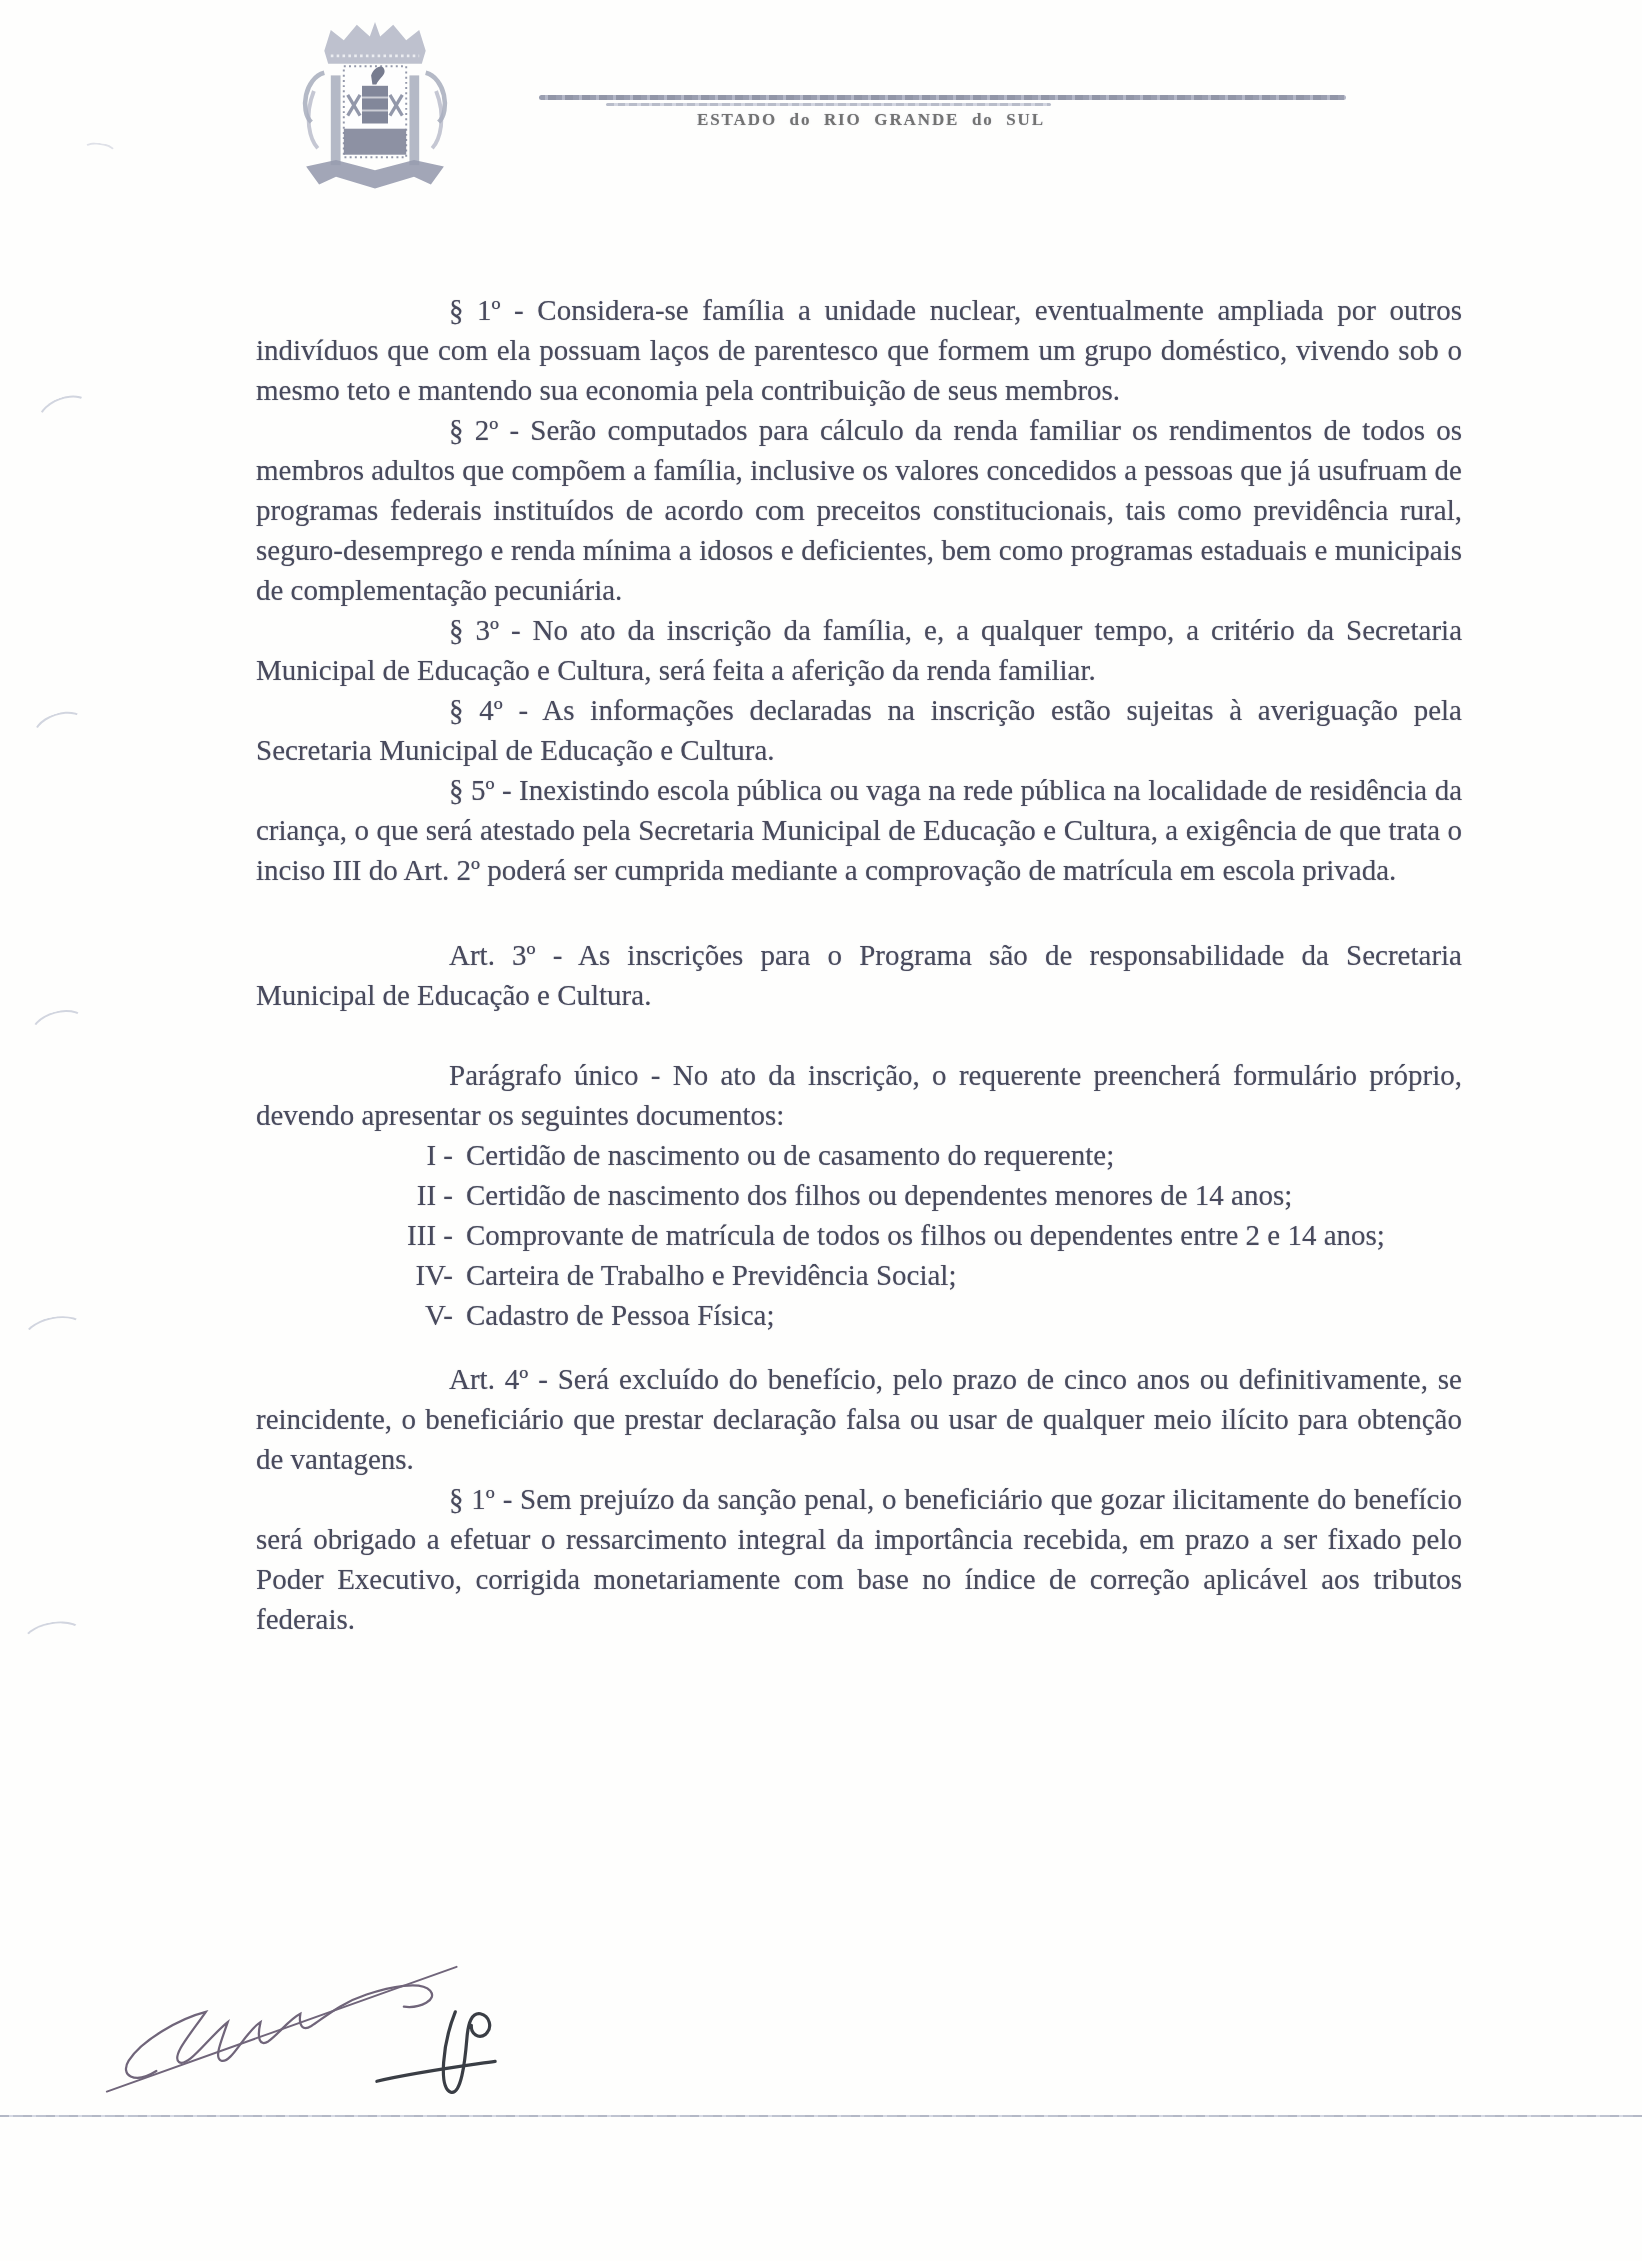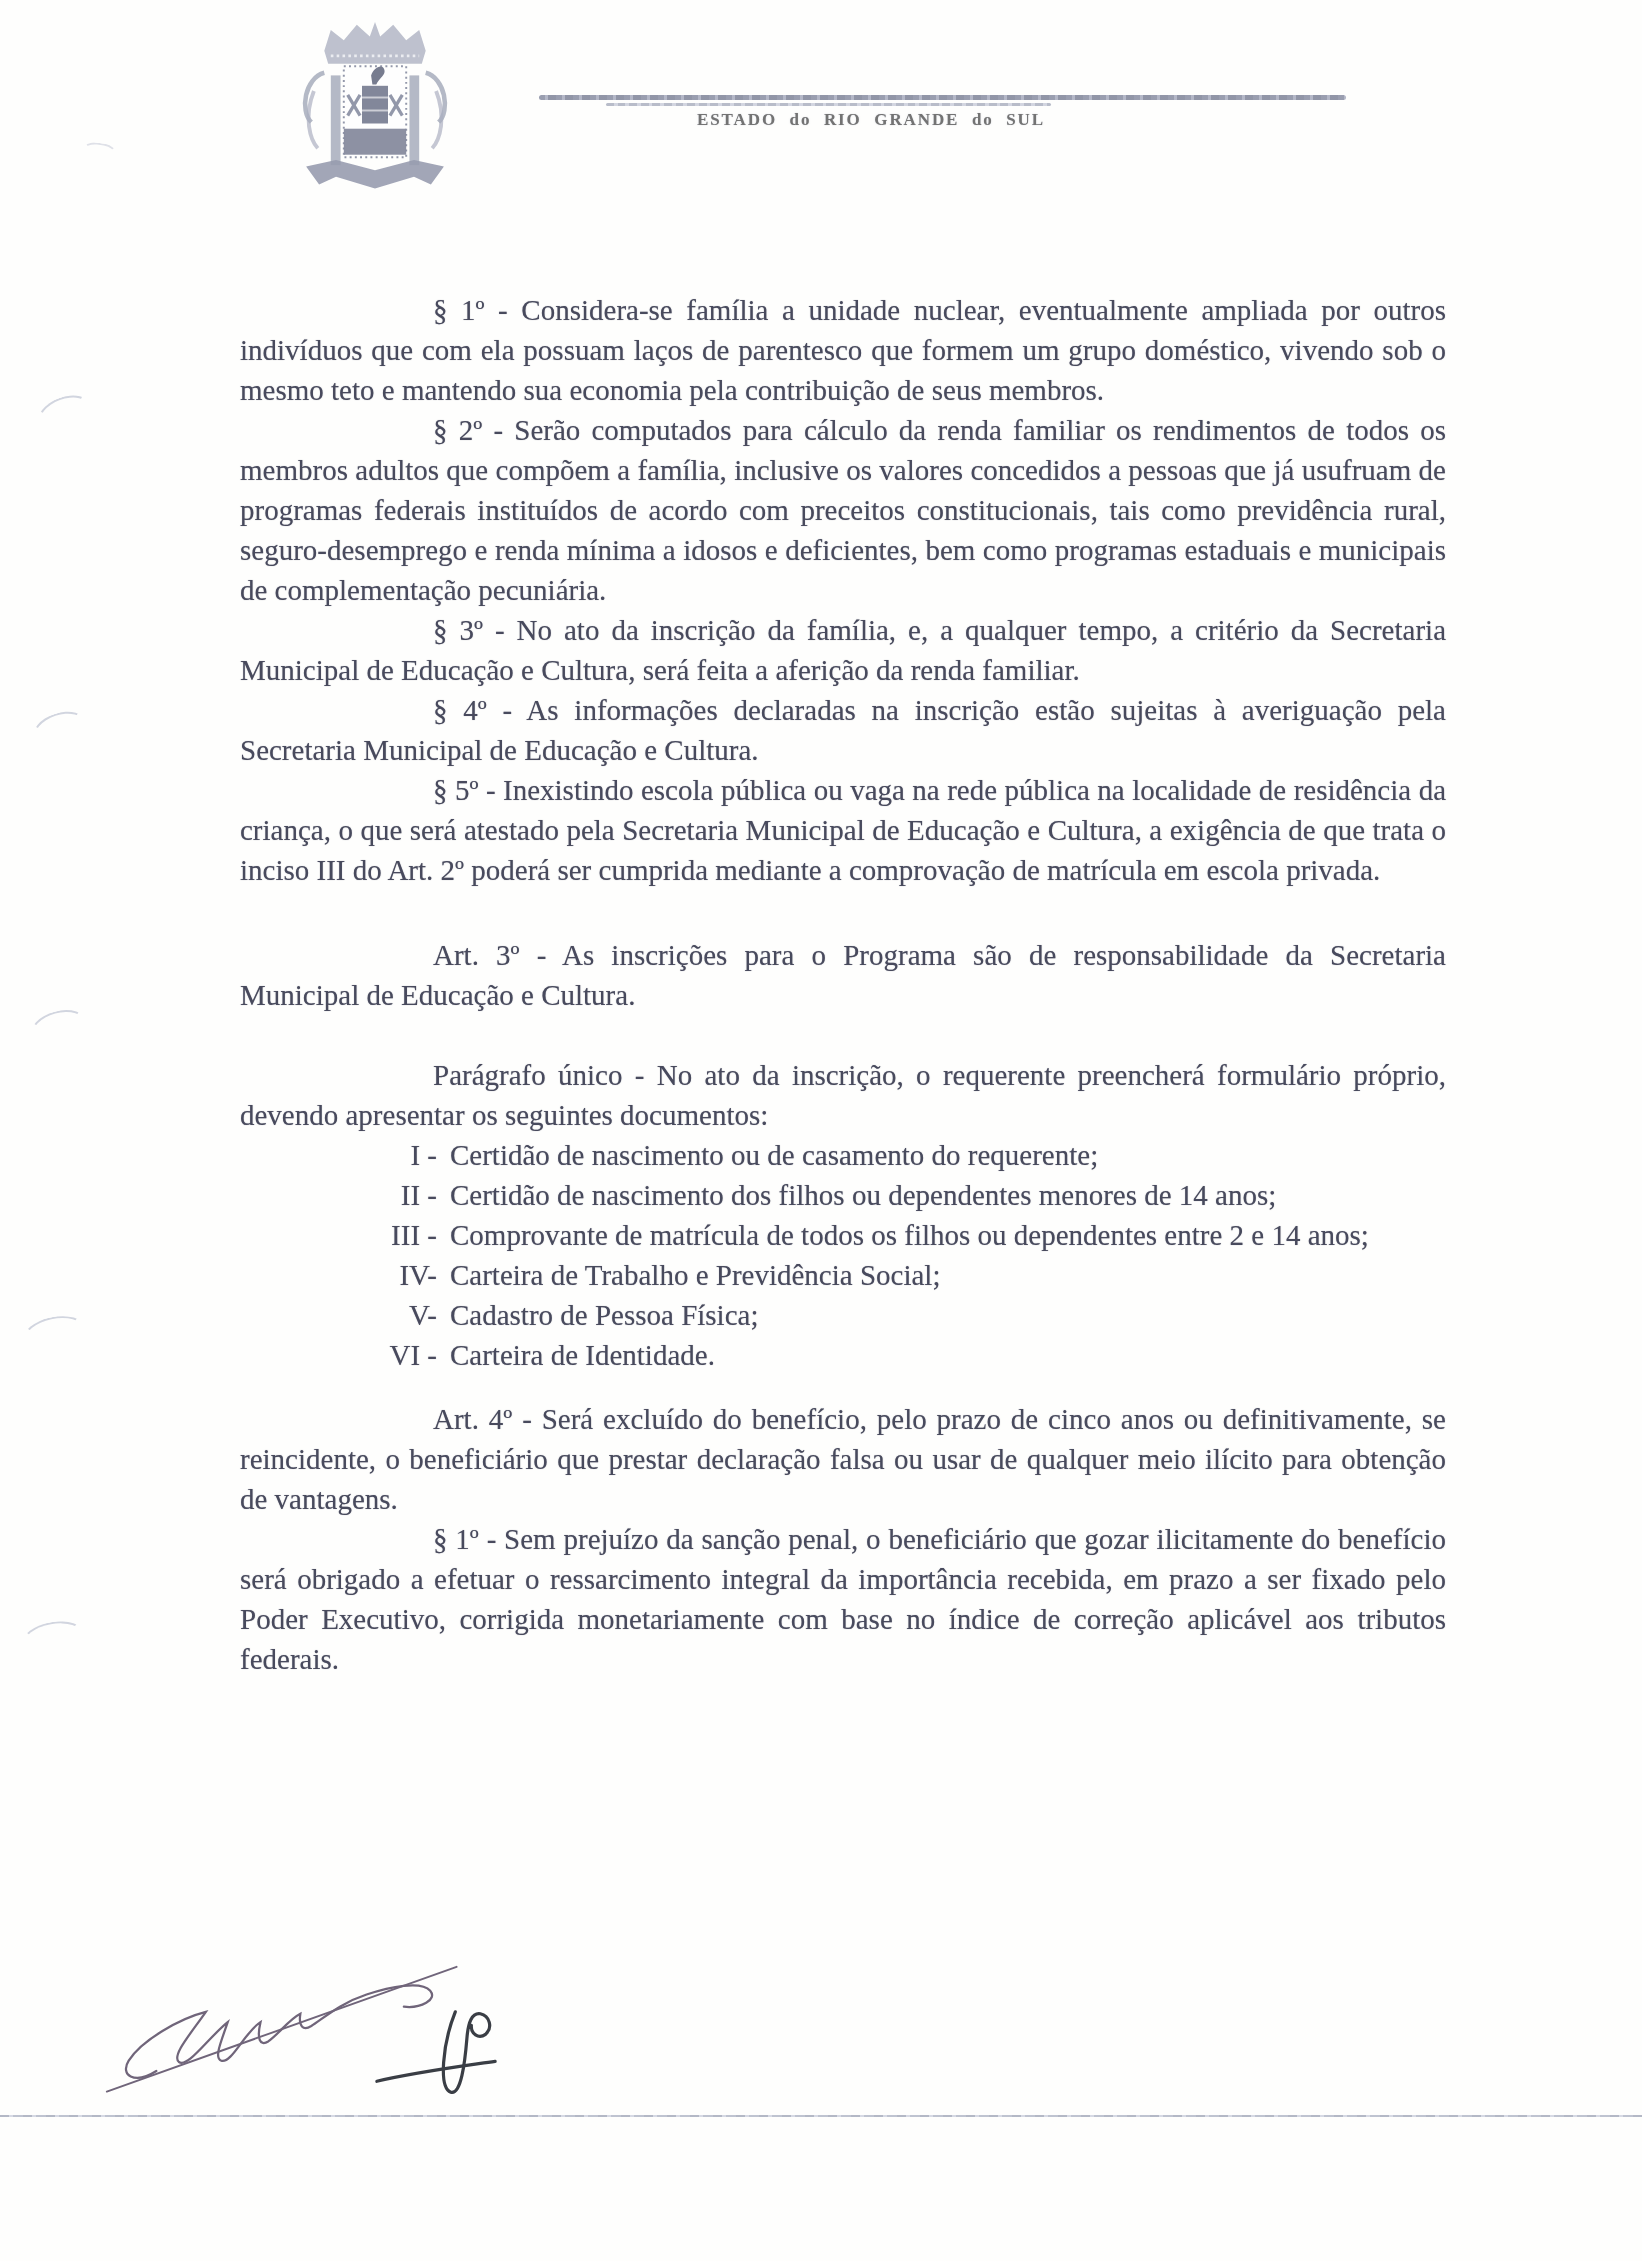--- a/index.html
+++ b/index.html
@@ -36,21 +36,21 @@
   .header-subtitle {
     position:absolute; left:697px; top:110px;
     font-size:17px; font-weight:600; color:#737373;
     letter-spacing:1.9px; word-spacing:6.4px;
     text-shadow:0 0 1.3px rgba(146,152,172,.5);
     white-space:nowrap;
   }
 
   
   .doc-body {
-    position:absolute; left:240px; top:290px; width:1206px;
+    position:absolute; left:256px; top:290px; width:1206px;
     font-size:29px; line-height:40px; color:#484a5d;
     text-align:justify;
     text-shadow:0 0 1px rgba(72,74,93,.5);
   }
   .para { margin:0; text-indent:193px; }
   .mt-art3   { margin-top:45px; }
   .mt-parun  { margin-top:40px; }
   .mt-art4   { margin-top:24px; }
   .mt-par1b  { }
 
@@ -148,24 +148,20 @@
         <span class="item-text">Comprovante de matrícula de todos os filhos ou dependentes entre 2 e 14 anos;</span>
       </div>
       <div class="doc-list-item">
         <span class="numeral">IV-</span>
         <span class="item-text">Carteira de Trabalho e Previdência Social;</span>
       </div>
       <div class="doc-list-item">
         <span class="numeral">V-</span>
         <span class="item-text">Cadastro de Pessoa Física;</span>
       </div>
-      <div class="doc-list-item">
-        <span class="numeral">VI -</span>
-        <span class="item-text">Carteira de Identidade.</span>
-      </div>
     </div>
 
     <p class="para mt-art4">Art. 4º - Será excluído do benefício, pelo prazo de cinco anos ou definitivamente, se reincidente, o beneficiário que prestar declaração falsa ou usar de qualquer meio ilícito para obtenção de vantagens.</p>
 
     <p class="para mt-par1b">§ 1º - Sem prejuízo da sanção penal, o beneficiário que gozar ilicitamente do benefício será obrigado a efetuar o ressarcimento integral da importância recebida, em prazo a ser fixado pelo Poder Executivo, corrigida monetariamente com base no índice de correção aplicável aos tributos federais.</p>
   </div>
 
   <svg class="signature" viewBox="0 0 710 280" xmlns="http://www.w3.org/2000/svg">
     <path d="M95,210 C60,232 38,216 52,194 C72,162 132,128 172,118 C150,150 118,186 130,196
              C144,206 176,158 206,134 C196,164 184,190 196,194 C212,199 232,150 257,134

